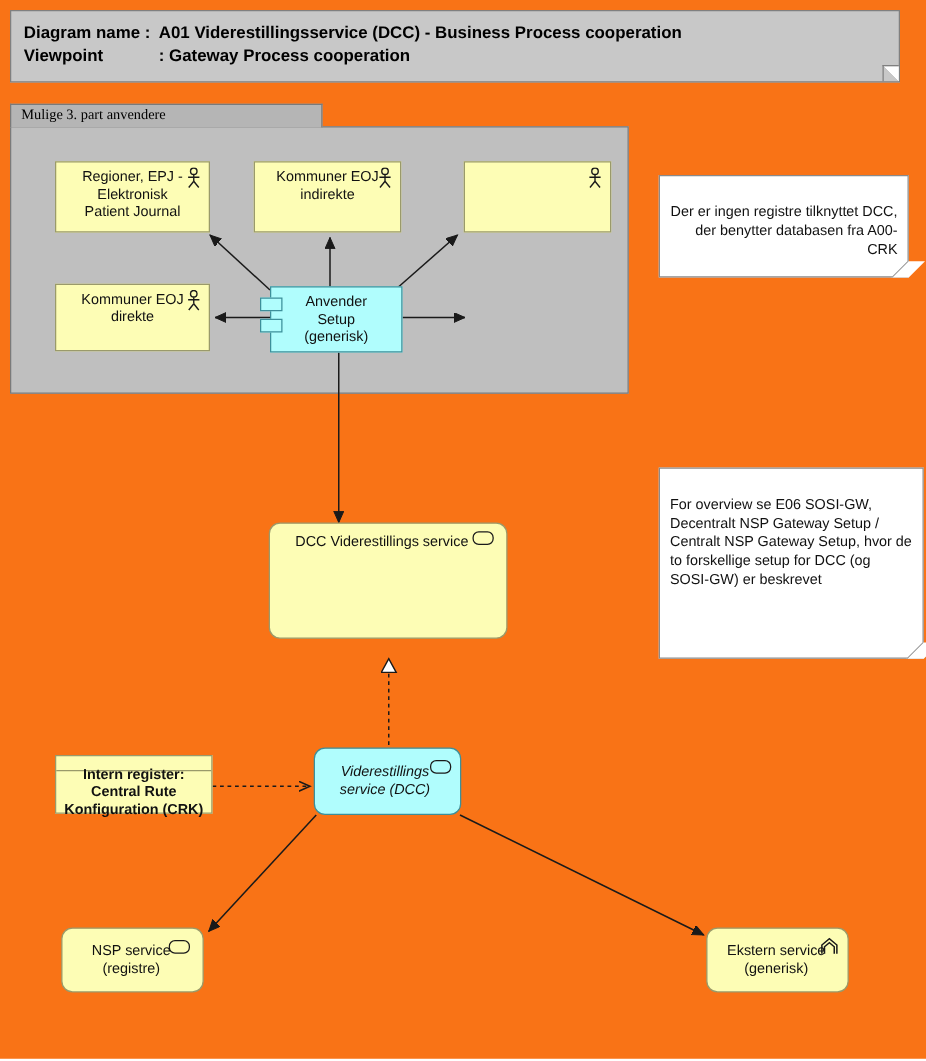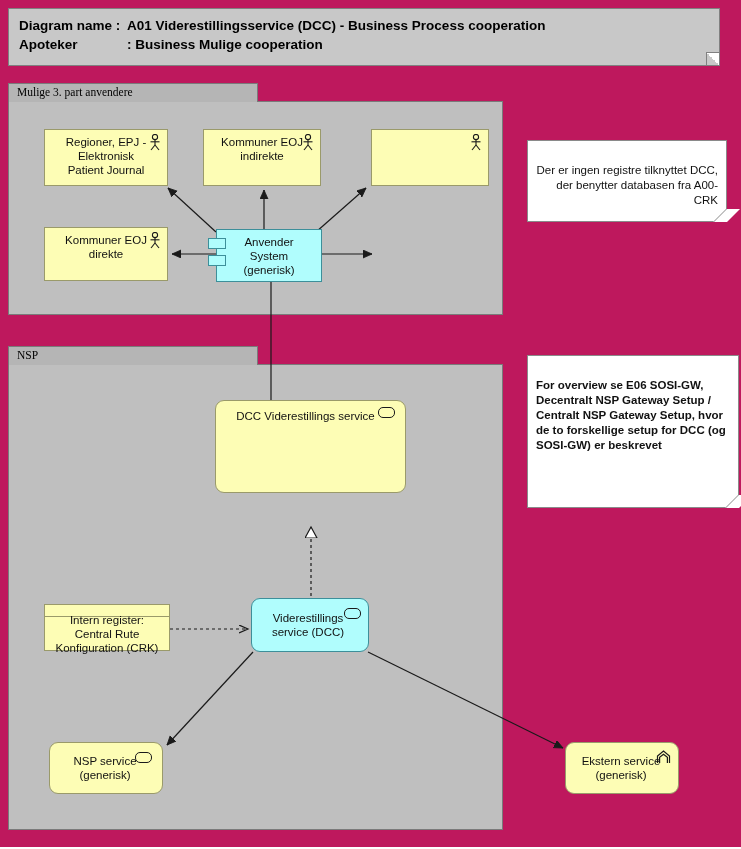--- a/index.html
+++ b/index.html
@@ -10,21 +10,21 @@
   body {
     font-family: "Liberation Sans", sans-serif;
     width: 741px;
     height: 849px;
     overflow: hidden;
   }
   #canvas {
     position: relative;
     width: 741px;
     height: 847px;
-    background: #be185d;
+    background: #f97316;
   }
 
   
   .title-banner {
     position: absolute;
     left: 8px;
     top: 8px;
     width: 712px;
     height: 58px;
     background: #c8c8c8;
@@ -168,40 +168,38 @@
     pointer-events: none;
   }
 
   .overflow-text {
     position: absolute;
     font-size: 11.5px;
     color: #111111;
     text-align: center;
     line-height: 14px;
     white-space: pre-line;
+    font-weight: bold;
   }
 </style>
 </head>
 <body>
 
 <div id="canvas">
 
   <div class="title-banner">
     <div class="title-line l1"><span class="title-key">Diagram name :</span><span>A01 Viderestillingsservice (DCC) - Business Process cooperation</span></div>
-    <div class="title-line l2"><span class="title-key">Apoteker</span><span>: Business Mulige cooperation</span></div>
+    <div class="title-line l2"><span class="title-key">Viewpoint</span><span>: Gateway Process cooperation</span></div>
     <div class="fold"></div>
   </div>
 
   <div class="group" style="left:8px; top:101px; width:495px; height:214px;">
     <div class="group-tab" style="width:250px;">Mulige 3. part anvendere</div>
   </div>
 
-  <div class="group" style="left:8px; top:364px; width:495px; height:466px;">
-    <div class="group-tab" style="width:250px;">NSP</div>
-  </div>
 
   <svg id="connectors" viewBox="0 0 741 849">
     <defs>
       <marker id="arrow-open" markerWidth="12" markerHeight="12" refX="9" refY="4" orient="auto" markerUnits="userSpaceOnUse">
         <path d="M0,0 L9,4 L0,8" fill="none" stroke="#1a1a1a" stroke-width="1.2"></path>
       </marker>
       <marker id="arrow-solid" markerWidth="12" markerHeight="12" refX="9" refY="4" orient="auto" markerUnits="userSpaceOnUse">
         <path d="M0,0 L9,4 L0,8 z" fill="#1a1a1a" stroke="#1a1a1a" stroke-width="0.8"></path>
       </marker>
       <marker id="tri-hollow" markerWidth="16" markerHeight="16" refX="11" refY="6" orient="auto" markerUnits="userSpaceOnUse">
@@ -272,64 +270,64 @@
       <circle cx="6" cy="3" r="2.6" fill="none" stroke="#1a1a1a" stroke-width="1.1"></circle>
       <line x1="6" y1="5.8" x2="6" y2="11" stroke="#1a1a1a" stroke-width="1.1"></line>
       <line x1="1.5" y1="7.8" x2="10.5" y2="7.8" stroke="#1a1a1a" stroke-width="1.1"></line>
       <line x1="6" y1="11" x2="2" y2="16" stroke="#1a1a1a" stroke-width="1.1"></line>
       <line x1="6" y1="11" x2="10" y2="16" stroke="#1a1a1a" stroke-width="1.1"></line>
     </svg>
   </div>
 
 
   <div class="node node-cyan" style="left:216px; top:229px; width:106px; height:53px;">
-    <div class="node-label center-v">Anvender System
+    <div class="node-label center-v">Anvender Setup
 (generisk)</div>
     <div class="icon-component" style="top:8px; height:28px;">
       <i class="top"></i>
         <i class="bot"></i>
     </div>
   </div>
 
-  <div class="node node-yellow node-rounded" style="left:215px; top:400px; width:191px; height:93px;">
+  <div class="node node-yellow node-rounded" style="left:215px; top:418px; width:191px; height:93px;">
     <div class="node-label" style="top:8px; padding-right:24px;">DCC Viderestillings service</div>
     <div class="icon icon-service-oval" style="right:10px;"></div>
   </div>
 
   <div class="node node-cyan node-rounded" style="left:251px; top:598px; width:118px; height:54px;">
-    <div class="node-label center-v" style="padding-right:18px;">Viderestillings
+    <div class="node-label center-v" style="padding-right:18px;font-style:italic;">Viderestillings
 service (DCC)</div>
     <div class="icon icon-service-oval" style="right:7px; top:9px;"></div>
   </div>
 
   <div class="node node-yellow" style="left:44px; top:604px; width:126px; height:47px;">
     <div style="position:absolute; left:0; top:11px; right:0; height:1px; background:#9a9a6a;"></div>
   </div>
   <div class="overflow-text" style="left:44px; top:613px; width:126px;">Intern register:
 Central Rute
 Konfiguration (CRK)</div>
 
   <div class="node node-yellow node-rounded" style="left:49px; top:742px; width:114px; height:52px;">
     <div class="node-label center-v" style="padding-right:16px;">NSP service
-(generisk)</div>
+(registre)</div>
     <div class="icon icon-service-oval" style="right:10px; top:9px;"></div>
   </div>
 
   <div class="node node-yellow node-rounded" style="left:565px; top:742px; width:114px; height:52px;">
     <div class="node-label center-v" style="padding-right:16px;">Ekstern service
 (generisk)</div>
     <svg class="icon icon-chevron" style="right:7px; top:7px;" viewBox="0 0 15 14">
       <path d="M1.5,13 L1.5,6 L7.5,1 L13.5,6 L13.5,13" fill="none" stroke="#1a1a1a" stroke-width="1.2" stroke-linejoin="miter"></path>
       <path d="M3.6,13 L3.6,7.4 L7.5,4.2 L11.4,7.4 L11.4,13" fill="none" stroke="#1a1a1a" stroke-width="1.2"></path>
     </svg>
   </div>
 
   <div class="note" style="left:527px; top:140px; width:200px; height:82px;text-align:right;">
     <span>Der er ingen registre tilknyttet DCC, der benytter databasen fra A00-CRK</span>
     <div class="corner"></div>
   </div>
 
-  <div class="note" style="left:527px; top:355px; width:212px; height:153px;font-weight:bold;">
+  <div class="note" style="left:527px; top:374px; width:212px; height:153px;">
     <span>For overview se E06 SOSI-GW, Decentralt NSP Gateway Setup / Centralt NSP Gateway Setup, hvor de to forskellige setup for DCC (og SOSI-GW) er beskrevet</span>
     <div class="corner"></div>
   </div>
 
 </div>
 
 </body></html>

